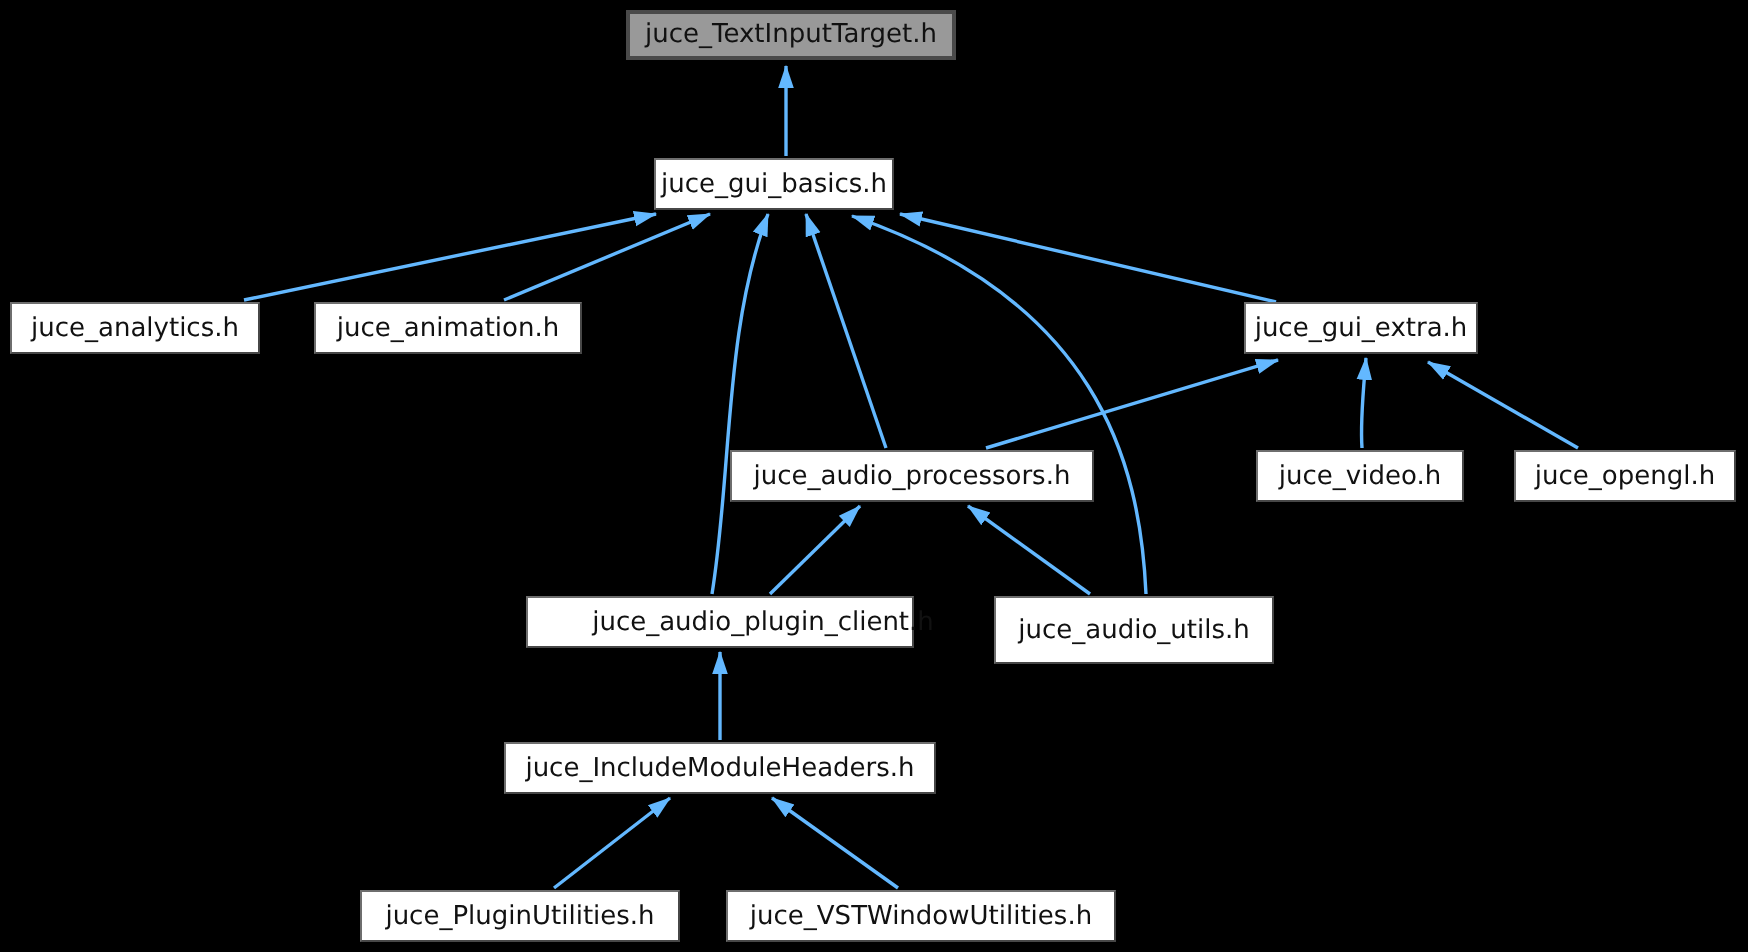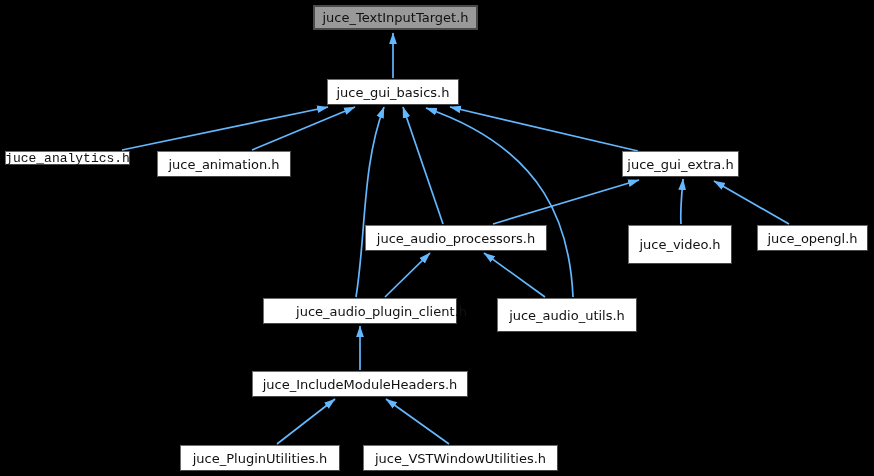--- a/index.html
+++ b/index.html
@@ -72,26 +72,26 @@
         <path d="M493,224 L639,180" class="edge" marker-end="url(#arrowhead)"></path>
         <path d="M681,224 C680,210 682,192 683,179" class="edge" marker-end="url(#arrowhead)"></path>
         <path d="M789,224 L714,181" class="edge" marker-end="url(#arrowhead)"></path>
         <path d="M360,370 L360,326" class="edge" marker-end="url(#arrowhead)"></path>
         <path d="M277,444 L335,399" class="edge" marker-end="url(#arrowhead)"></path>
         <path d="M449,444 L386,399" class="edge" marker-end="url(#arrowhead)"></path>
       </g>
   </svg>
   <div id="node-layer">
       <div class="node root" style="left: 313px; top: 5px; width: 165px; height: 25px;">juce_TextInputTarget.h</div>
-      <div class="node" style="left: 327px; top: 79px; width: 132px; height: 26px;">juce_gui_basics.h</div>
-      <div class="node" style="left: 5px; top: 151px; width: 125px; height: 14px; font-family: Liberation Mono, monospace;">juce_analytics.h</div>
+      <div class="node" style="left: 327px; top: 79px; width: 120px; height: 26px;">juce_gui_basics.h</div>
+      <div class="node" style="left: 5px; top: 151px; width: 125px; height: 26px;">juce_analytics.h</div>
       <div class="node" style="left: 157px; top: 151px; width: 134px; height: 26px;">juce_animation.h</div>
       <div class="node" style="left: 622px; top: 151px; width: 117px; height: 26px;">juce_gui_extra.h</div>
       <div class="node" style="left: 365px; top: 225px; width: 182px; height: 26px;">juce_audio_processors.h</div>
-      <div class="node" style="left: 628px; top: 225px; width: 104px; height: 39px;">juce_video.h</div>
+      <div class="node" style="left: 628px; top: 225px; width: 104px; height: 26px;">juce_video.h</div>
       <div class="node" style="left: 757px; top: 225px; width: 111px; height: 26px;">juce_opengl.h</div>
       <div class="node" style="left: 263px; top: 298px; width: 194px; height: 26px; padding-left: 43px;">juce_audio_plugin_client.h</div>
       <div class="node" style="left: 497px; top: 298px; width: 140px; height: 34px;">juce_audio_utils.h</div>
       <div class="node" style="left: 252px; top: 371px; width: 216px; height: 26px;">juce_IncludeModuleHeaders.h</div>
       <div class="node" style="left: 180px; top: 445px; width: 160px; height: 26px;">juce_PluginUtilities.h</div>
       <div class="node" style="left: 363px; top: 445px; width: 195px; height: 26px;">juce_VSTWindowUtilities.h</div>
     </div>
 </div>
 
 </body></html>

